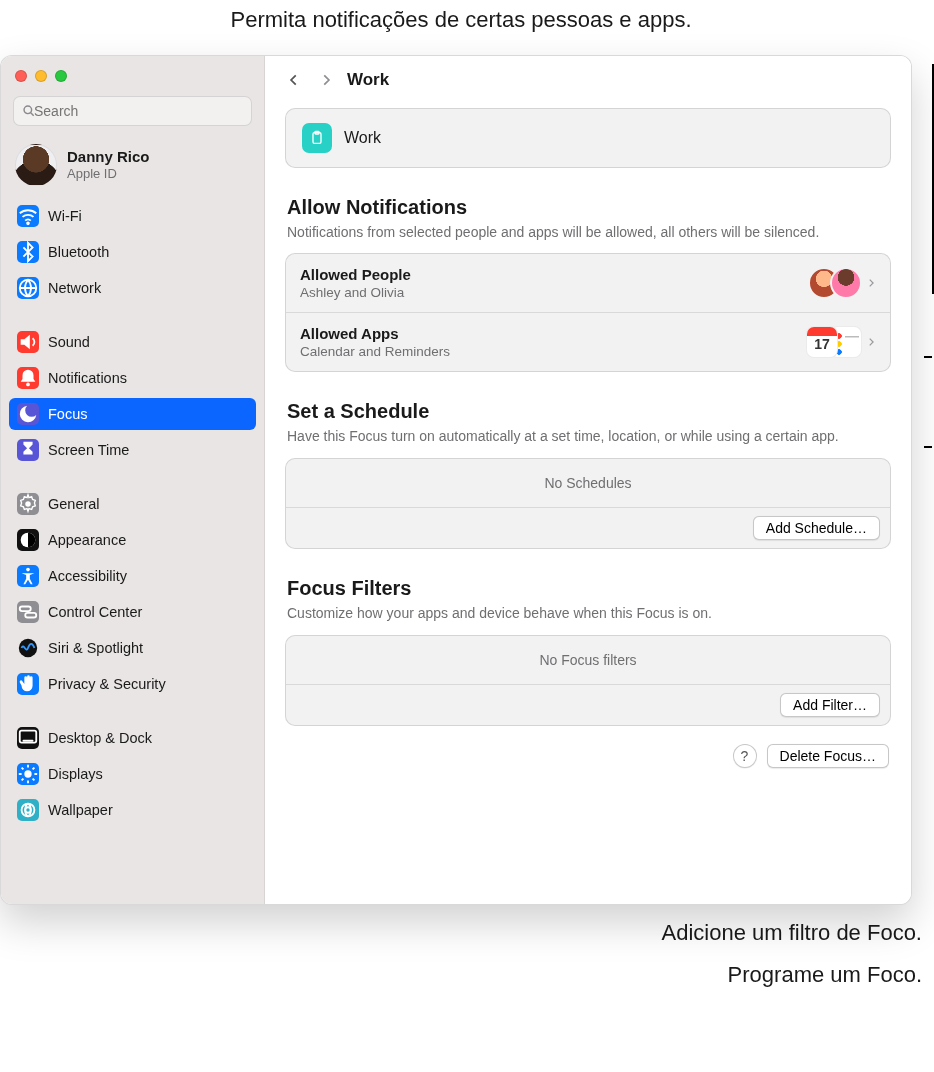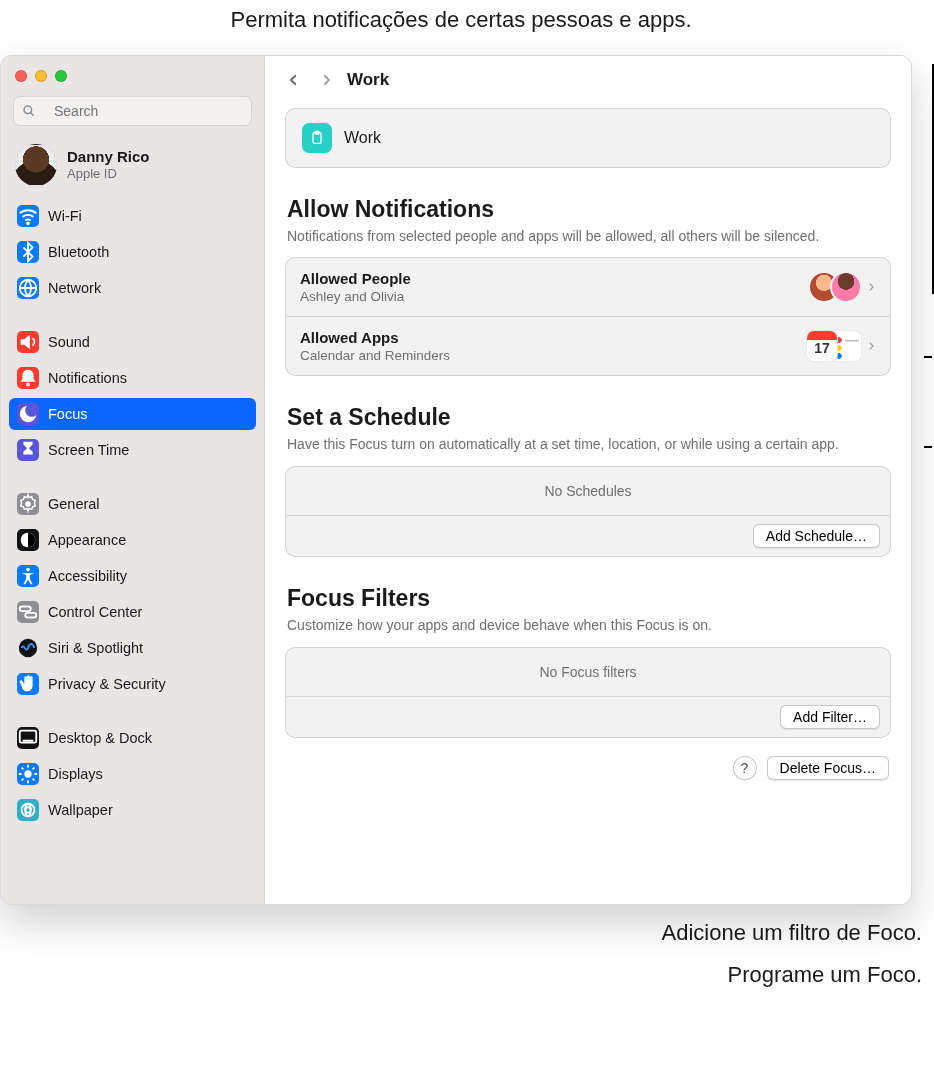--- a/index.html
+++ b/index.html
@@ -61,21 +61,21 @@
     border-right: 1px solid rgba(0,0,0,.07);
   }
   .traffic { display:flex; gap:8px; padding:14px 14px 8px; }
   .dot { width:12px; height:12px; border-radius:50%; }
   .dot.red{background:#ff5f57;border:.5px solid rgba(0,0,0,.15);}
   .dot.yellow{background:#febc2e;border:.5px solid rgba(0,0,0,.15);}
   .dot.green{background:#28c840;border:.5px solid rgba(0,0,0,.15);}
   .search { margin: 6px 12px 10px; position:relative; }
   .search .glyph { position:absolute; left:9px; top:50%; transform:translateY(-50%); color:#8a8a8e; }
   .search input {
-    width:100%; padding:6px 8px 6px 40px;
+    width:100%; padding:6px 8px 6px 20px;
     border-radius:7px; border:1px solid rgba(0,0,0,.12);
     background:rgba(255,255,255,.45); color:#4d7c0f;
     font-size:14px;
   }
   .user { display:flex; gap:10px; padding:8px 14px 14px; align-items:center; }
   .avatar {
     width:42px; height:42px; border-radius:50%;
     background:
       radial-gradient(circle at 50% 36%, #5a3925 0 40%, transparent 41%),
       radial-gradient(circle at 50% 100%, #2a1b14 0 55%, transparent 56%),
@@ -125,21 +125,21 @@
     background:var(--group-bg);
     padding:14px 16px; display:flex; align-items:center; gap:12px;
     margin-bottom:28px;
   }
   .work-icon {
     width:30px; height:30px; border-radius:7px; background:#27d1c6;
     display:inline-flex; align-items:center; justify-content:center;
   }
   .work-icon svg { width:16px; height:16px; }
 
-  h3.section { font-size:23px; font-weight:700; margin:0 2px 4px; }
+  h3.section { font-size:20px; font-weight:700; margin:0 2px 4px; }
   .section-desc { color:var(--muted); font-size:14px; margin:0 2px 12px; line-height:1.35; }
 
   .group {
     border:1px solid var(--group-border); border-radius:10px;
     background:var(--group-bg); margin-bottom:28px;
   }
   .row {
     padding:12px 14px; display:flex; align-items:center; 
     position:relative;
   }

